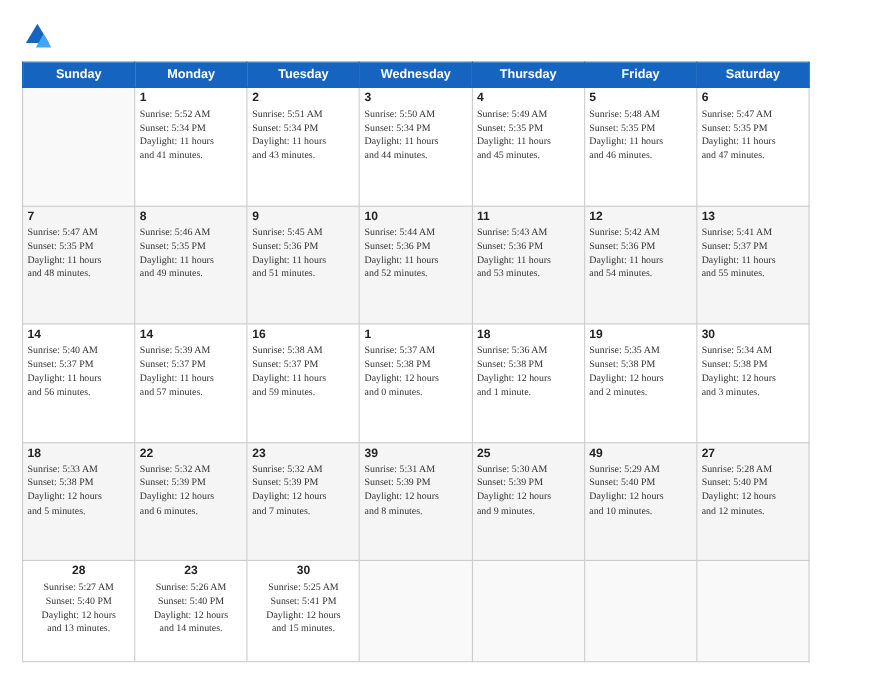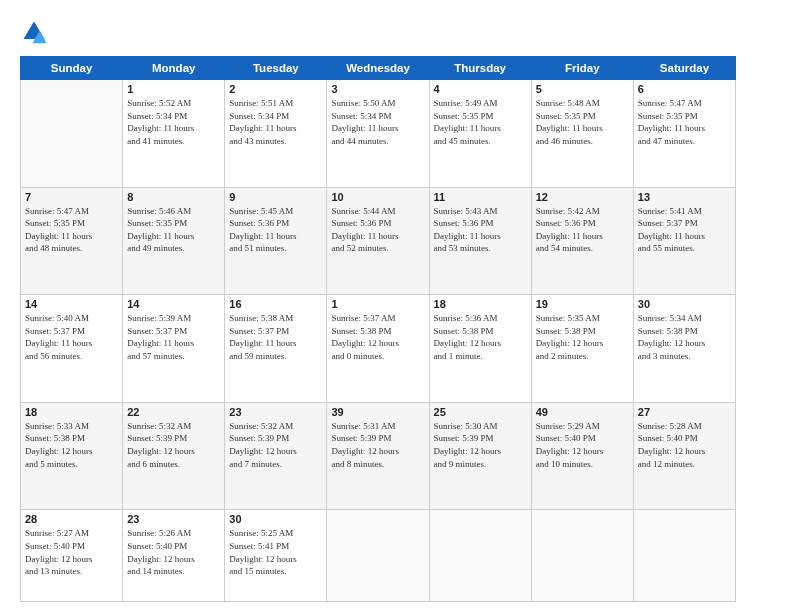--- a/index.html
+++ b/index.html
@@ -78,20 +78,21 @@
       font-size: 9.5px;
       color: #333;
       background: #fff;
       height: 88px;
     }
     .calendar td.empty {
       background: #f9f9f9;
     }
     .calendar td.last-row {
       height: 75px;
+      text-align: center;
     }
     .day-num {
       font-size: 11px;
       font-weight: bold;
       color: #222;
       display: block;
       margin-bottom: 2px;
     }
     .day-info {
       font-size: 9px;

